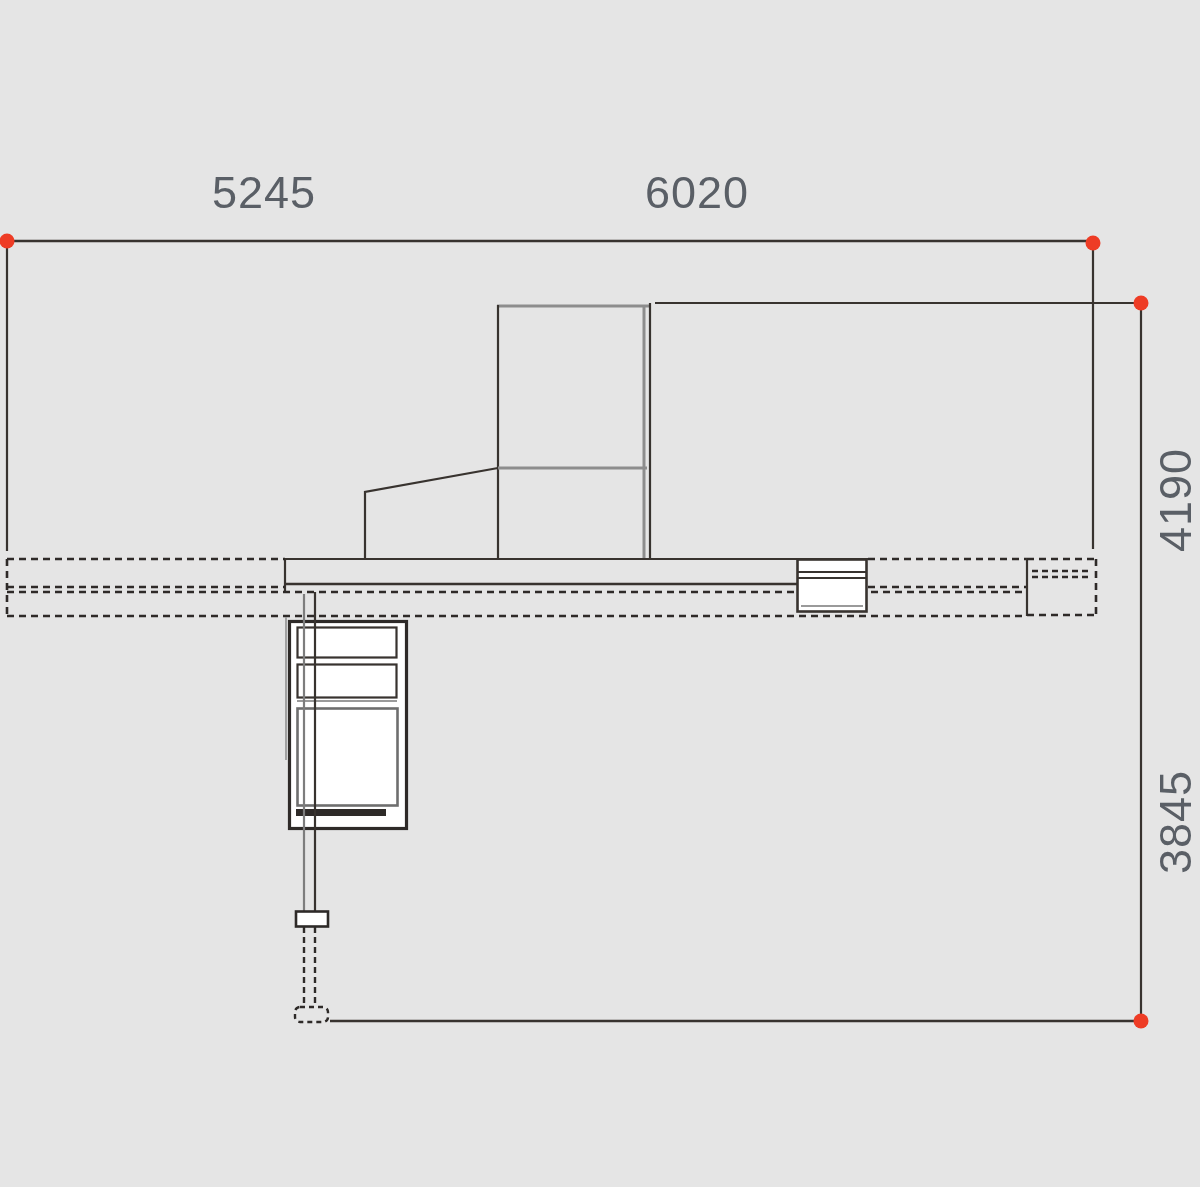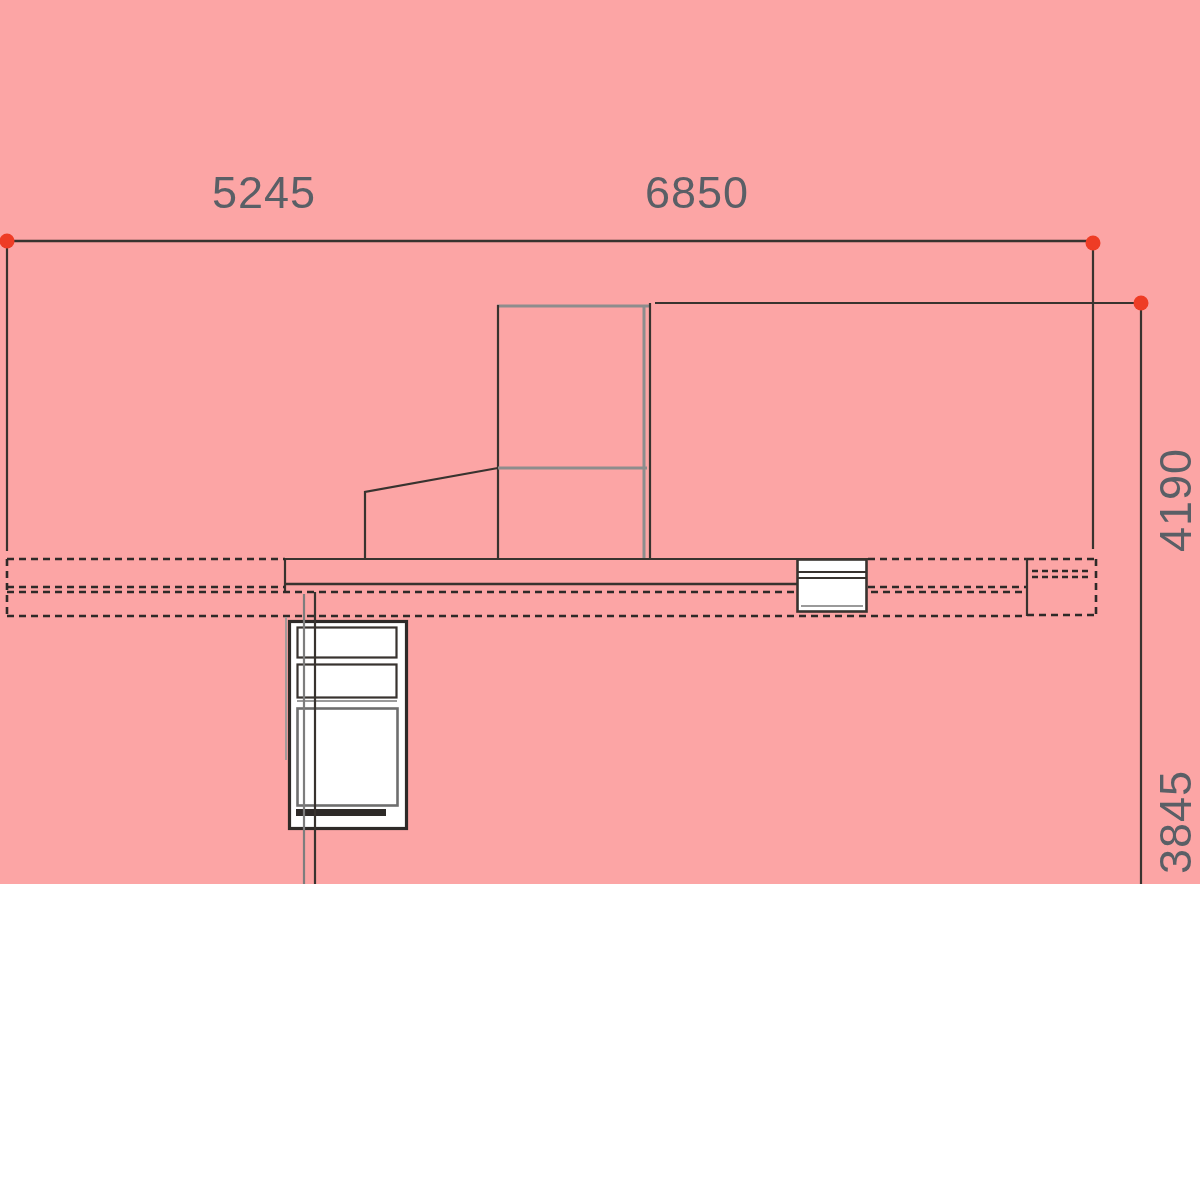--- a/index.html
+++ b/index.html
@@ -3,22 +3,22 @@
 <meta charset="utf-8">
 <style>
   html, body {
     margin: 0;
     padding: 0;
     background: #ffffff;
   }
   #stage {
     position: relative;
     width: 1200px;
-    height: 884px;
-    background: #fca5a5;
+    height: 1187px;
+    background: #e5e5e5;
     overflow: hidden;
     font-family: "Liberation Sans", sans-serif;
   }
   #stage svg {
     position: absolute;
     left: 0;
     top: 0;
   }
   
   .ln  { stroke: #38332f; stroke-width: 2.2; fill: none; }
@@ -107,16 +107,16 @@
       <line x1="330" y1="1021" x2="1142" y2="1021" class="ln25"></line>
 
       <circle cx="7" cy="241" r="7.5" fill="#ee3c25"></circle>
       <circle cx="1093" cy="243" r="7.5" fill="#ee3c25"></circle>
       <circle cx="1141" cy="303" r="7.5" fill="#ee3c25"></circle>
       <circle cx="1141" cy="1021" r="7.5" fill="#ee3c25"></circle>
     </g>
   </svg>
 
   <div class="dim-label" style="left:264px; top:193px">5245</div>
-  <div class="dim-label" style="left:697px; top:193px">6850</div>
+  <div class="dim-label" style="left:697px; top:193px">6020</div>
   <div class="dim-label vert" style="left:1176px; top:500px">4190</div>
   <div class="dim-label vert" style="left:1176px; top:822px">3845</div>
 </div>
 
 </body></html>

